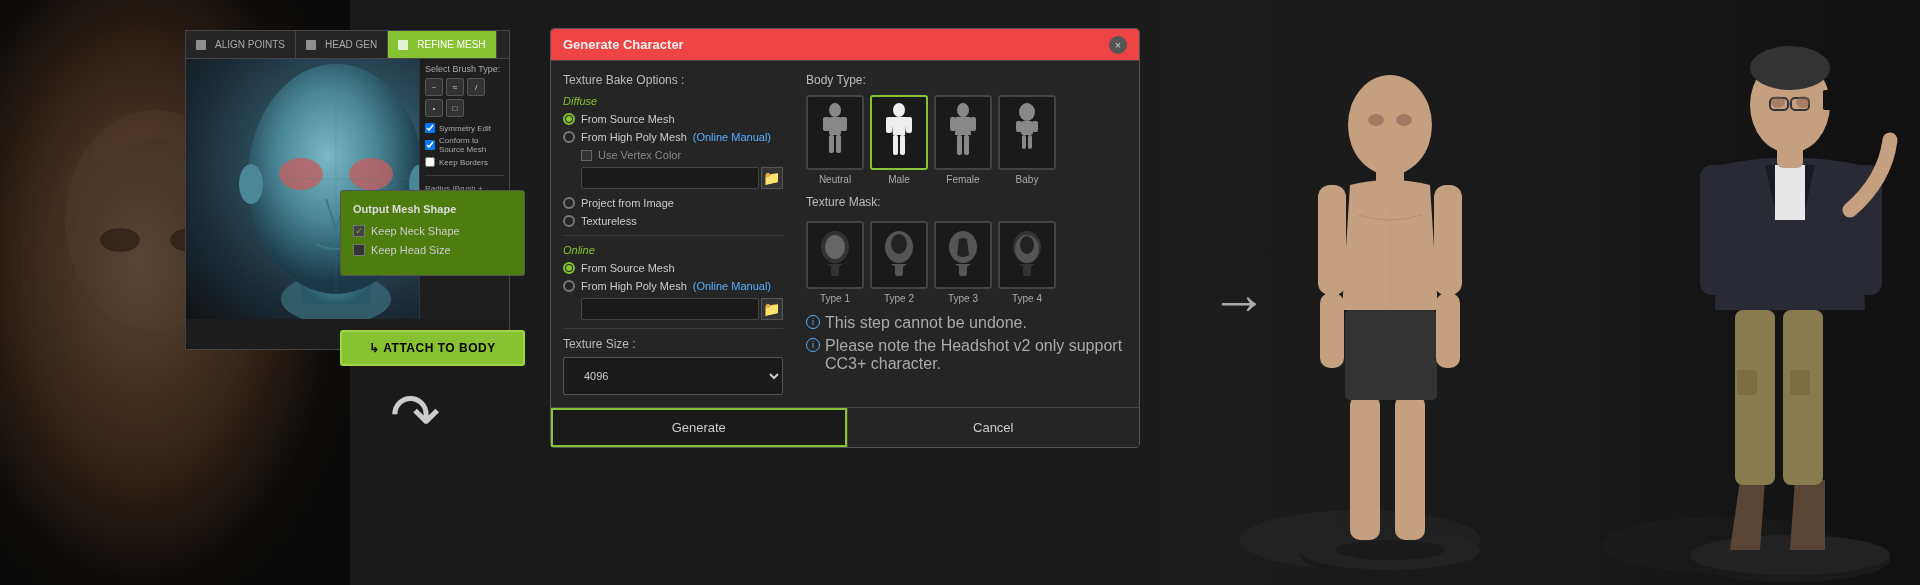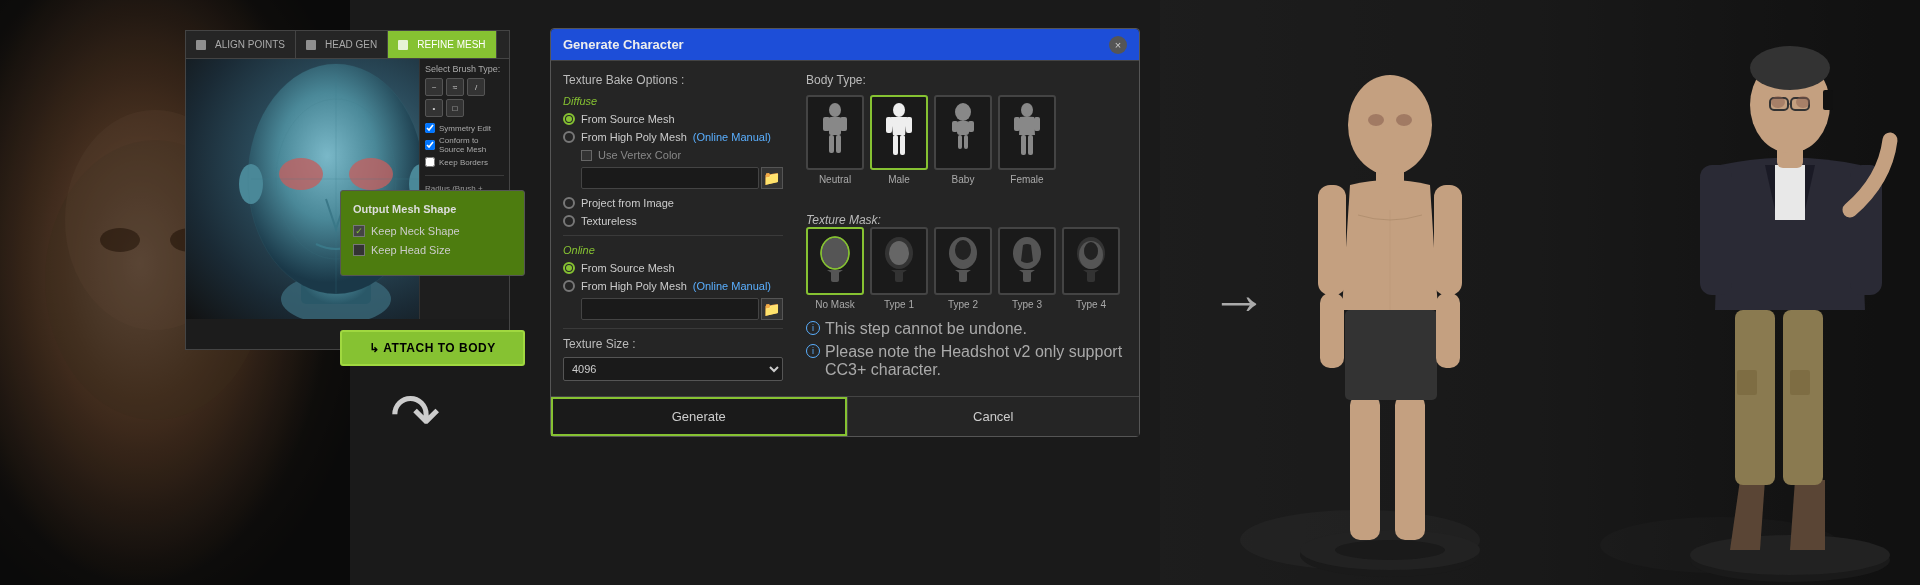--- a/index.html
+++ b/index.html
@@ -200,21 +200,21 @@
     .dialog {
       position: absolute;
       left: 550px; top: 28px;
       width: 590px;
       background: #252525;
       border: 1px solid #555;
       border-radius: 4px;
       z-index: 10;
     }
     .dialog-title-bar {
-      background: #1d4ed8;
+      background: #ef4444;
       height: 32px;
       display: flex;
       align-items: center;
       justify-content: space-between;
       padding: 0 12px;
       border-bottom: 1px solid #444;
       border-radius: 4px 4px 0 0;
     }
     .dialog-title {
       font-size: 13px;
@@ -340,26 +340,26 @@
       align-items: center;
       gap: 8px;
       margin-top: 4px;
     }
     .texture-size-label {
       font-size: 12px;
       color: #bbb;
     }
     .texture-size-select {
       flex: 1;
-      height: 24px;
+      height: 38px;
       background: #1a1a1a;
       border: 1px solid #555;
       color: #ccc;
       font-size: 11px;
-      padding: 0 4px;
+      padding: 0 16px;
       border-radius: 2px;
     }
 
     .dialog-footer {
       display: flex;
       height: 40px;
       border-top: 1px solid #444;
     }
     .footer-generate {
       flex: 1;
@@ -379,21 +379,21 @@
       cursor: pointer;
       display: flex; align-items: center; justify-content: center;
       border-left: 1px solid #444;
     }
 
     
     .dialog-right {
       flex: 1;
     }
 
-    .body-type-section { margin-bottom: 28px; }
+    .body-type-section { margin-bottom: 10px; }
     .body-type-label {
       font-size: 12px;
       color: #bbb;
       margin-bottom: 8px;
     }
     .body-type-grid {
       display: flex;
       gap: 6px;
     }
     .body-type-item {
@@ -417,22 +417,21 @@
     .body-type-thumb svg { width: 32px; height: 60px; }
     .body-type-name {
       font-size: 10px;
       color: #aaa;
     }
 
     .texture-mask-section { margin-bottom: 10px; }
     .texture-mask-label {
       font-size: 12px;
       color: #bbb;
-      margin-bottom: 0;
-      font-style: italic;
+      margin-bottom: 12px;
     }
     .texture-mask-grid {
       display: flex;
       gap: 6px;
     }
     .mask-item {
       display: flex;
       flex-direction: column;
       align-items: center;
       gap: 4px;
@@ -737,63 +736,52 @@
                 <rect x="10" y="32" width="5" height="20" rx="2" fill="#eee"></rect>
                 <rect x="17" y="32" width="5" height="20" rx="2" fill="#eee"></rect>
               </svg>
             </div>
             <span class="body-type-name">Male</span>
           </div>
 
           <div class="body-type-item">
             <div class="body-type-thumb">
               <svg viewBox="0 0 32 60" fill="none">
+                <ellipse cx="16" cy="7" rx="6" ry="7" fill="#888"></ellipse>
+                <path d="M9 14 Q16 13 23 14 L24 32 H8 Z" fill="#888"></path>
+                <rect x="3" y="14" width="6" height="14" rx="2" fill="#888"></rect>
+                <rect x="23" y="14" width="6" height="14" rx="2" fill="#888"></rect>
+                <rect x="10" y="32" width="5" height="20" rx="2" fill="#888"></rect>
+                <rect x="17" y="32" width="5" height="20" rx="2" fill="#888"></rect>
+              </svg>
+            </div>
+            <span class="body-type-name">Female</span>
+          </div>
+
+          <div class="body-type-item">
+            <div class="body-type-thumb">
+              <svg viewBox="0 0 32 60" fill="none">
                 <ellipse cx="16" cy="9" rx="8" ry="9" fill="#888"></ellipse>
                 <rect x="10" y="18" width="12" height="14" rx="3" fill="#888"></rect>
                 <rect x="5" y="18" width="6" height="11" rx="2" fill="#888"></rect>
                 <rect x="21" y="18" width="6" height="11" rx="2" fill="#888"></rect>
                 <rect x="11" y="32" width="4" height="14" rx="2" fill="#888"></rect>
                 <rect x="17" y="32" width="4" height="14" rx="2" fill="#888"></rect>
               </svg>
             </div>
             <span class="body-type-name">Baby</span>
           </div>
 
-          <div class="body-type-item">
-            <div class="body-type-thumb">
-              <svg viewBox="0 0 32 60" fill="none">
-                <ellipse cx="16" cy="7" rx="6" ry="7" fill="#888"></ellipse>
-                <path d="M9 14 Q16 13 23 14 L24 32 H8 Z" fill="#888"></path>
-                <rect x="3" y="14" width="6" height="14" rx="2" fill="#888"></rect>
-                <rect x="23" y="14" width="6" height="14" rx="2" fill="#888"></rect>
-                <rect x="10" y="32" width="5" height="20" rx="2" fill="#888"></rect>
-                <rect x="17" y="32" width="5" height="20" rx="2" fill="#888"></rect>
-              </svg>
-            </div>
-            <span class="body-type-name">Female</span>
-          </div>
-
         </div>
       </div>
 
       <div class="texture-mask-section">
         <div class="texture-mask-label">Texture Mask:</div>
         <div class="texture-mask-grid">
 
-          <div class="mask-item">
-            <div class="mask-thumb selected">
-              <svg viewBox="0 0 36 52" fill="none">
-                <ellipse cx="18" cy="18" rx="14" ry="16" fill="#555" stroke="#86c232" stroke-width="1"></ellipse>
-                <ellipse cx="18" cy="18" rx="14" ry="16" fill="none" stroke="#86c232" stroke-width="1.5"></ellipse>
-                <path d="M10 35 Q18 42 26 35" fill="#555"></path>
-                <rect x="14" y="35" width="8" height="12" rx="2" fill="#555"></rect>
-              </svg>
-            </div>
-            <span class="mask-name">No Mask</span>
-          </div>
 
           <div class="mask-item">
             <div class="mask-thumb">
               <svg viewBox="0 0 36 52" fill="none">
                 <ellipse cx="18" cy="18" rx="14" ry="16" fill="#333"></ellipse>
                 <ellipse cx="18" cy="18" rx="10" ry="12" fill="#666"></ellipse>
                 <path d="M10 35 Q18 42 26 35" fill="#333"></path>
                 <rect x="14" y="35" width="8" height="12" rx="2" fill="#333"></rect>
               </svg>
             </div>

